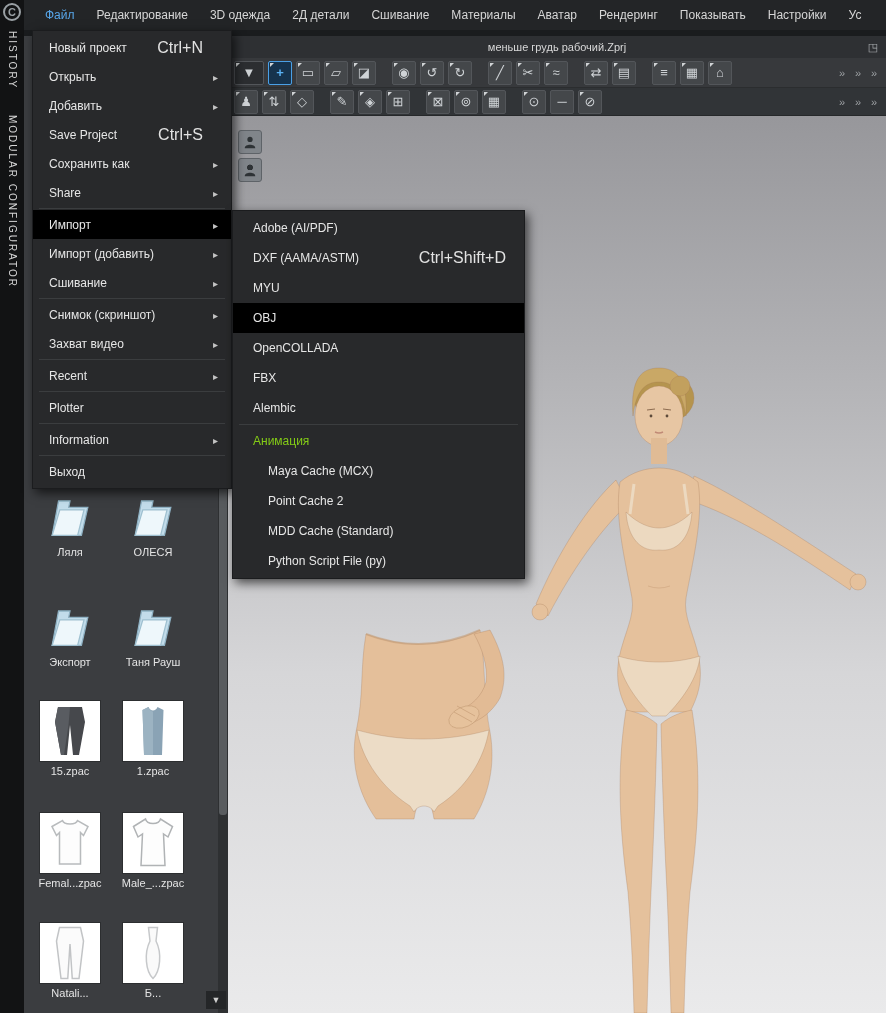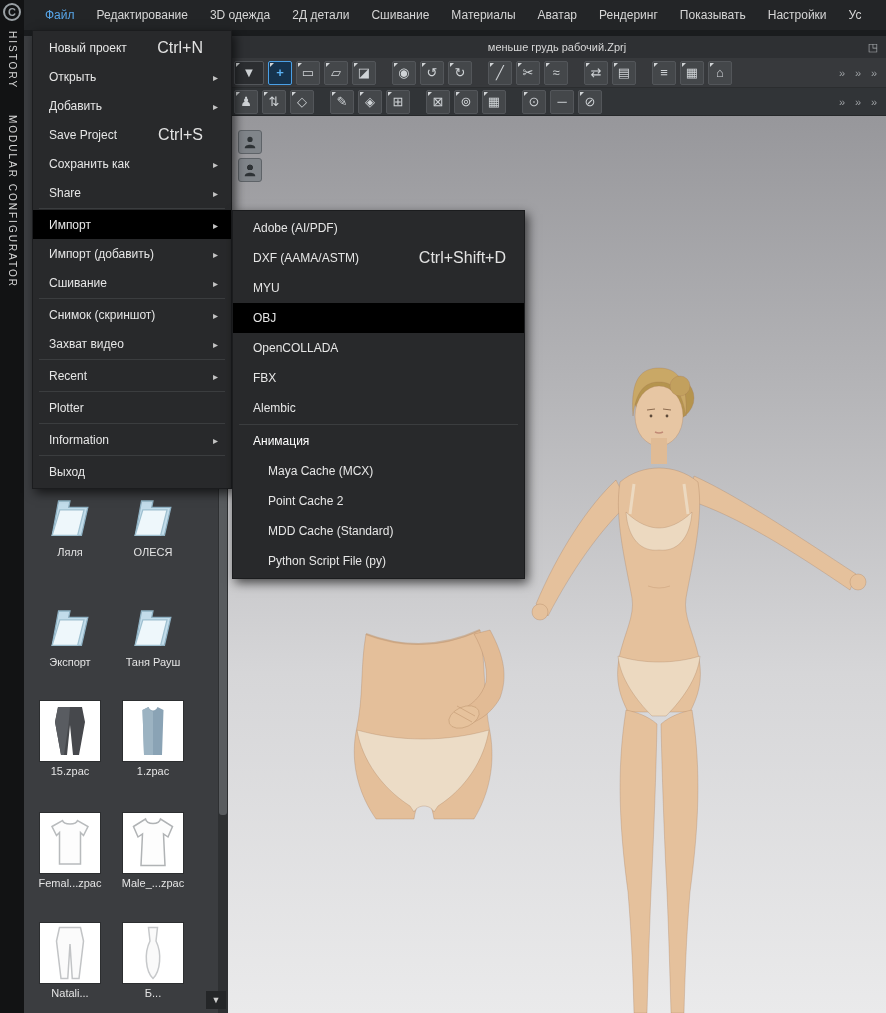--- a/index.html
+++ b/index.html
@@ -70,21 +70,21 @@
               border:1px solid #1b1c1e; box-shadow:3px 4px 10px rgba(0,0,0,.65); z-index:101; padding:2px 0; }
   .d-item { height:29px; display:flex; align-items:center; padding:0 8px 0 16px;
             color:#e6e6e6; font-size:12px; position:relative; cursor:pointer;justify-content:center; }
   .submenu .d-item { height:30px; padding-left:20px; }
   .submenu .d-item.indent { padding-left:35px; }
   .d-item .lbl { flex:1; white-space:nowrap; overflow:hidden; }
   .d-item .sc { color:#e2e2e2; font-size:16px; margin:0 10px 0 8px; }
   .d-item .arrcol { width:10px; }
   .d-item.has-sub .arrcol::after { content:'▸'; color:#c4c4c4; font-size:10px; }
   .d-item.active { background:#000000; }
-  .d-item.disabled { color:#ffffff; cursor:default; }
+  .d-item.disabled { color:#84cc16; cursor:default; }
   .d-sep { height:1px; background:#3b3d3f; margin:1px 6px; }
 </style>
 </head>
 <body>
 
 <div class="app">
 
   <div class="left-rail">
     <div class="logo">C</div>
     <span class="rail-tab">HISTORY</span>

